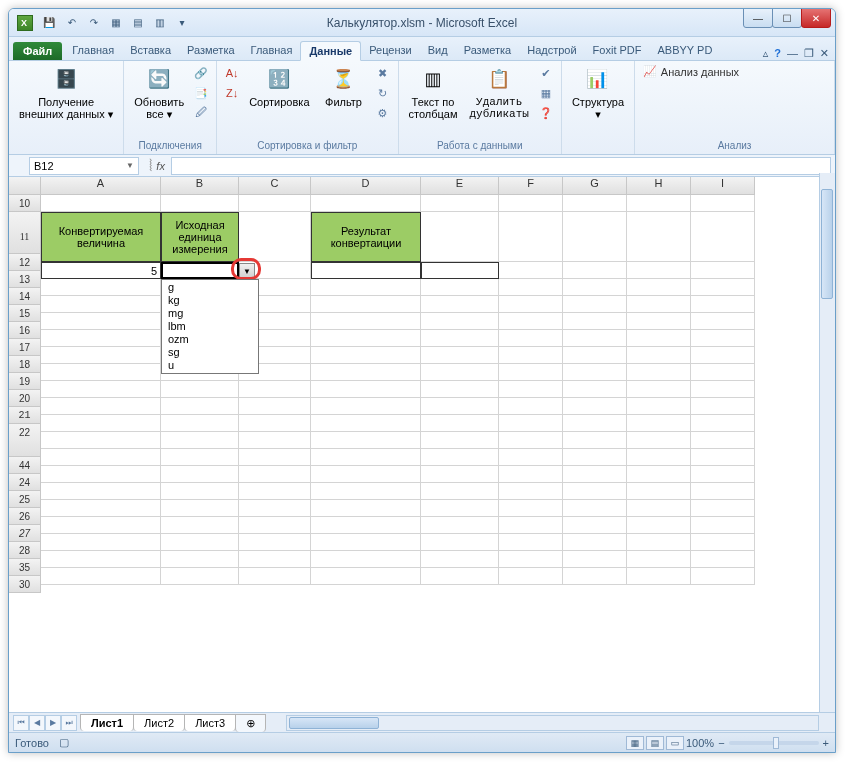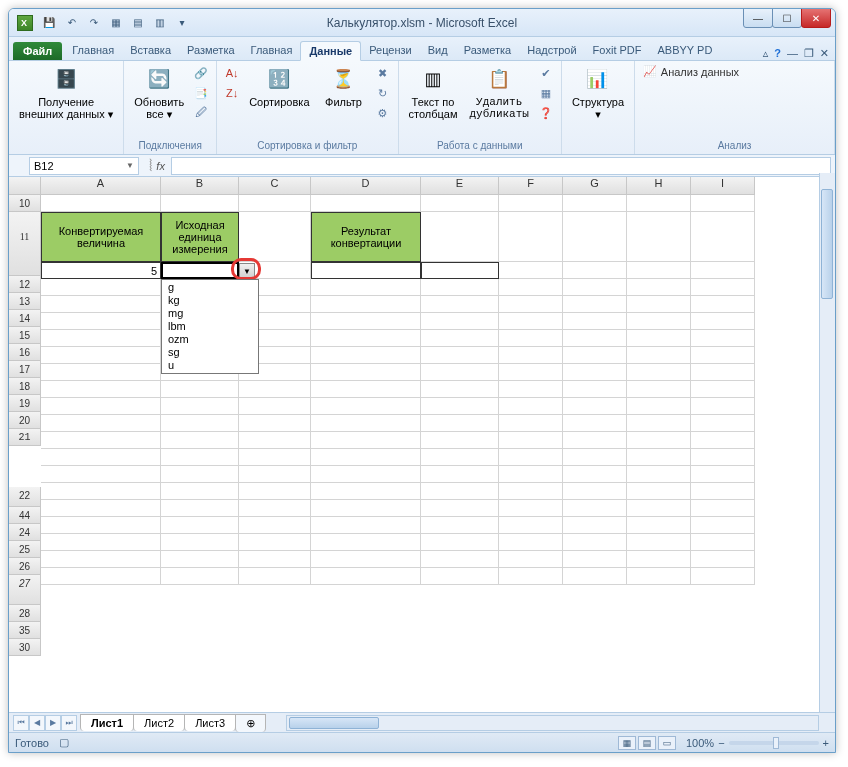--- a/index.html
+++ b/index.html
@@ -71,21 +71,21 @@
 .tab-nav{ display:flex; gap:0; margin-left:4px;}
 .tn-btn{ width:16px; height:16px; border:1px solid #b5cde4; background:#f3f7fc; display:flex; align-items:center; justify-content:center; font-size:8px; color:#5a7aa0;}
 .sheet-tab{ padding:2px 10px; background:#fff; border:1px solid #b5b5b5; border-bottom:none; border-top-left-radius:0; border-top-right-radius:0; border-bottom-left-radius:4px; border-bottom-right-radius:4px; margin-left:-1px;}
 .sheet-tab.active{ background:#fff; font-weight:bold;}
 .hscroll{ flex:1; height:16px; margin:0 16px 0 20px; background:#e5edf7; border:1px solid #b5cde4; position:relative;}
 .hscroll .thumb{ position:absolute; left:2px; top:1px; height:12px; width:90px; background:linear-gradient(#d7e6f7,#b8d1ea); border:1px solid #8fb3d6; border-radius:2px;}
 
 .statusbar{ position:absolute; bottom:0; left:0; right:0; height:20px; background:linear-gradient(#e0eaf5,#cfdff0); border-top:1px solid #b5cde4; display:flex; align-items:center; font-size:11px; padding:0 6px; color:#3a5a7a;}
 .view-btns{ margin-left:auto; display:flex; gap:2px; align-items:center;}
 .vb{ width:18px; height:14px; border:1px solid #9fb9d6; background:#eaf1fa; display:flex; align-items:center; justify-content:center; font-size:9px;}
-.zoom{ display:flex; align-items:center; gap:4px; margin-left:8px;}
+.zoom{ display:flex; align-items:center; gap:4px; }
 .zslider{ width:90px; height:4px; background:#c5d6ea; position:relative; border-radius:2px;}
 .zslider .zt{ position:absolute; left:44px; top:-4px; width:6px; height:12px; background:#eaf1fa; border:1px solid #9fb9d6;}
 
 .vscroll{ position:absolute; right:0; top:164px; bottom:40px; width:16px; background:#e5edf7; border-left:1px solid #b5cde4;}
 .vscroll .thumb{ position:absolute; top:16px; left:1px; width:12px; height:110px; background:linear-gradient(90deg,#d7e6f7,#b8d1ea); border:1px solid #8fb3d6; border-radius:2px;}
 </style>
 </head>
 <body>
 
 <div class="window">
@@ -245,37 +245,37 @@
           <div class="ch" style="width: 78px;">E</div>
           <div class="ch" style="width: 64px;">F</div>
           <div class="ch" style="width: 64px;">G</div>
           <div class="ch" style="width: 64px;">H</div>
           <div class="ch" style="width: 64px;">I</div>
         </div>
     </div>
     <div class="rows">
       <div class="row-headers" id="rowhdrs">
           <div class="rh" style="height: 17px; line-height: 17px;">10</div>
-          <div class="rh" style="height: 64px; line-height: 50px; font-family: Liberation Serif, serif;">11</div>
+          <div class="rh" style="height: 42px; line-height: 50px; font-family: Liberation Serif, serif;">11</div>
           <div class="rh" style="height: 17px; line-height: 17px;">12</div>
           <div class="rh" style="height: 17px; line-height: 17px;">13</div>
           <div class="rh" style="height: 17px; line-height: 17px;">14</div>
           <div class="rh" style="height: 17px; line-height: 17px;">15</div>
           <div class="rh" style="height: 17px; line-height: 17px;">16</div>
           <div class="rh" style="height: 17px; line-height: 17px;">17</div>
           <div class="rh" style="height: 17px; line-height: 17px;">18</div>
           <div class="rh" style="height: 17px; line-height: 17px;">19</div>
           <div class="rh" style="height: 17px; line-height: 17px;">20</div>
           <div class="rh" style="height: 17px; line-height: 17px; font-family: Liberation Mono, monospace;">21</div>
-          <div class="rh" style="height: 20px; line-height: 17px; margin-top: 41px;">22</div>
+          <div class="rh" style="height: 33px; line-height: 17px;">22</div>
           <div class="rh" style="height: 17px; line-height: 17px;">44</div>
           <div class="rh" style="height: 17px; line-height: 17px;">24</div>
           <div class="rh" style="height: 17px; line-height: 17px;">25</div>
           <div class="rh" style="height: 17px; line-height: 17px;">26</div>
-          <div class="rh" style="height: 30px; line-height: 17px; font-style: italic;">27</div>
+          <div class="rh" style="height: 17px; line-height: 17px; font-style: italic;">27</div>
           <div class="rh" style="height: 17px; line-height: 17px;">28</div>
           <div class="rh" style="height: 17px; line-height: 17px;">35</div>
           <div class="rh" style="height: 17px; line-height: 17px;">30</div>
         </div>
       <div class="cells" id="cells">
           <div class="gcell" style="left: 0px; top: 0px; width: 120px; height: 17px;"></div>
           <div class="gcell" style="left: 120px; top: 0px; width: 78px; height: 17px;"></div>
           <div class="gcell" style="left: 198px; top: 0px; width: 72px; height: 17px;"></div>
           <div class="gcell" style="left: 270px; top: 0px; width: 110px; height: 17px;"></div>
           <div class="gcell" style="left: 380px; top: 0px; width: 78px; height: 17px;"></div>

